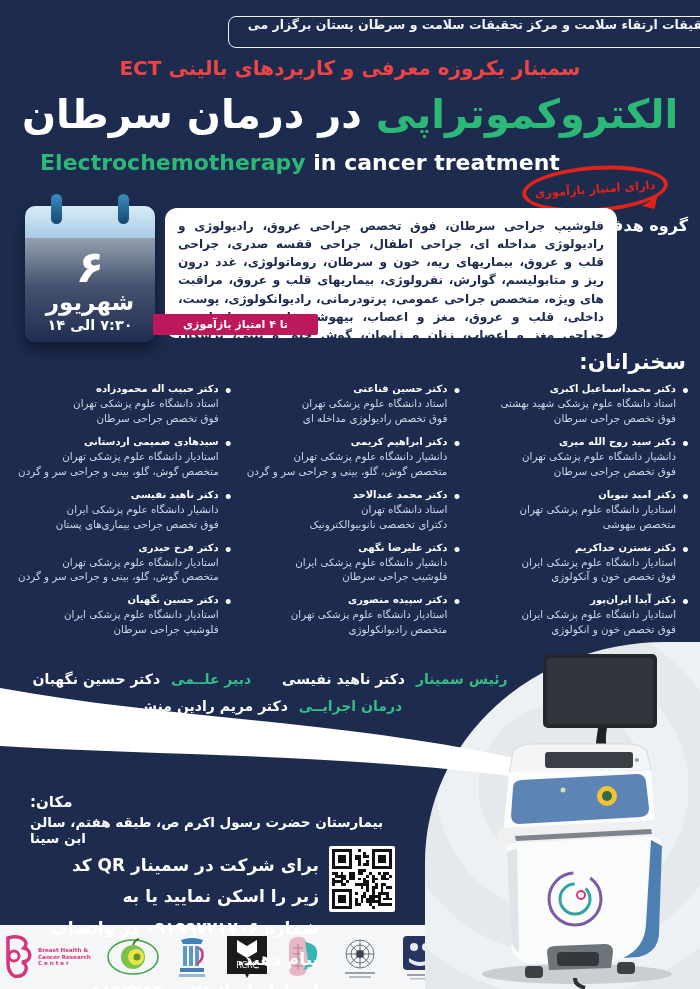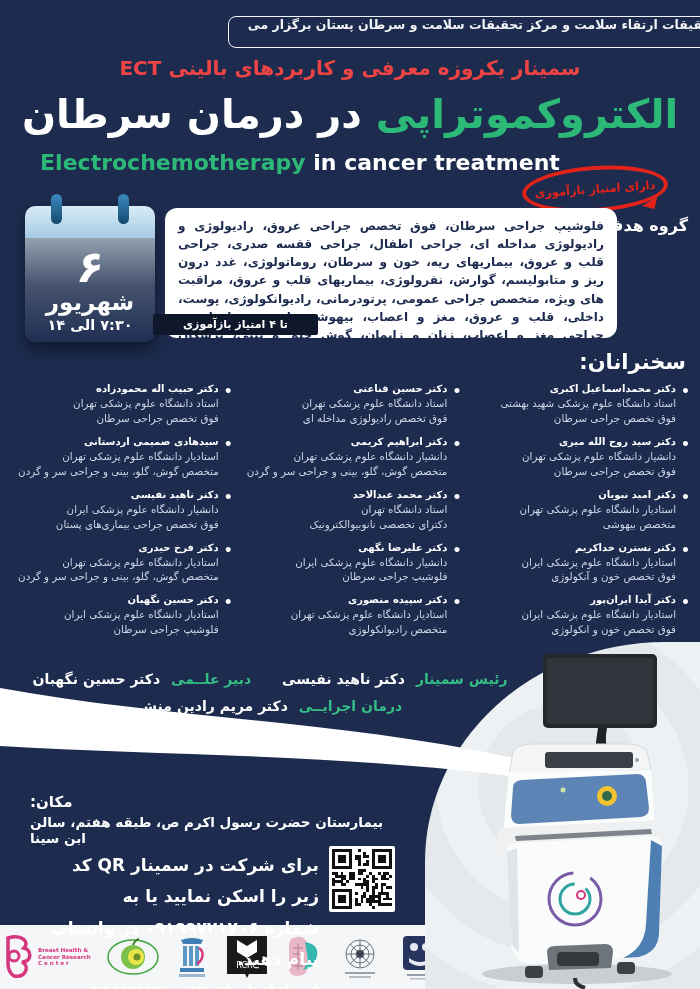--- a/index.html
+++ b/index.html
@@ -46,21 +46,21 @@
     display:flex;flex-direction:column;align-items:center;justify-content:center;gap:0;}
   .cal-day{font-size:44px;font-weight:800;line-height:1;transform:skewX(-6deg);}
   .cal-month{font-size:23px;font-weight:800;line-height:1.15;}
   .cal-time{font-size:14.5px;font-weight:700;line-height:1.3;}
   
   .target-label{position:absolute;right:12px;top:216px;font-size:16px;font-weight:800;}
   .target-box{position:absolute;left:165px;top:208px;width:452px;height:130px;
     background:#fff;border-radius:12px;padding:9px 13px 24px 13px;}
   .target-text{margin:0;color:#1c2b4e;font-size:12.1px;font-weight:600;
     line-height:1.5;text-align:justify;}
-  .target-badge{position:absolute;left:-12px;bottom:3px;background:#0f172a;color:#fff;
+  .target-badge{position:absolute;left:-12px;bottom:3px;background:#be185d;color:#fff;
     font-size:11px;font-weight:700;padding:4px 30px;border-radius:2px;}
   
   .speakers-heading{position:absolute;right:14px;top:350px;font-size:21px;font-weight:800;}
   .speakers{position:absolute;left:10px;top:382px;width:680px;display:flex;gap:6px;}
   .sp-col{flex:1;display:flex;flex-direction:column;gap:9px;}
   .speaker{padding-right:14px;position:relative;text-align:right;}
   .sp-name{font-size:10px;font-weight:700;line-height:1.4;}
   .sp-name::before{content:"•";position:absolute;right:0;top:0;font-size:14px;color:#fff;}
   .sp-line{font-size:10.3px;font-weight:500;color:#cdd7e6;line-height:1.45;}
   

